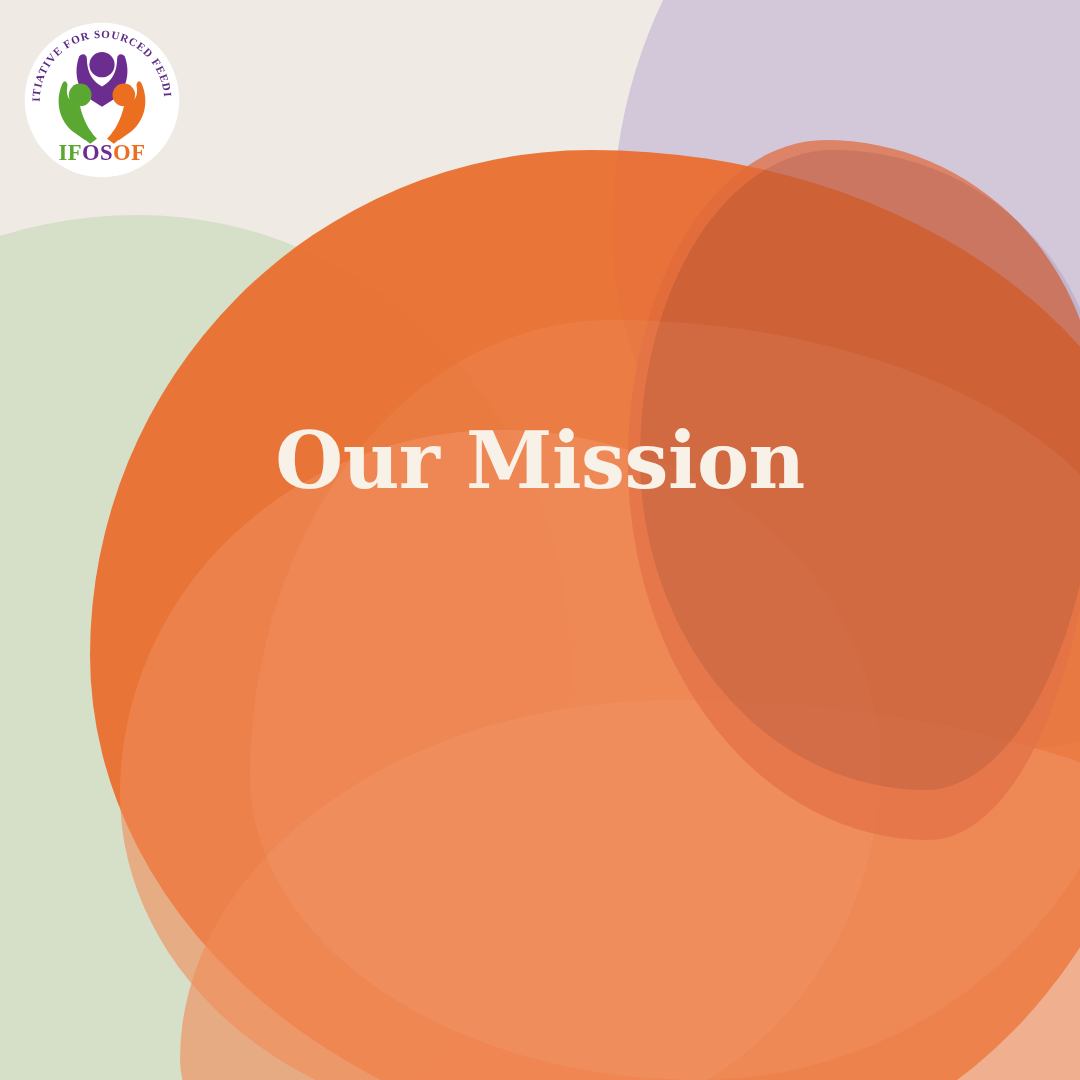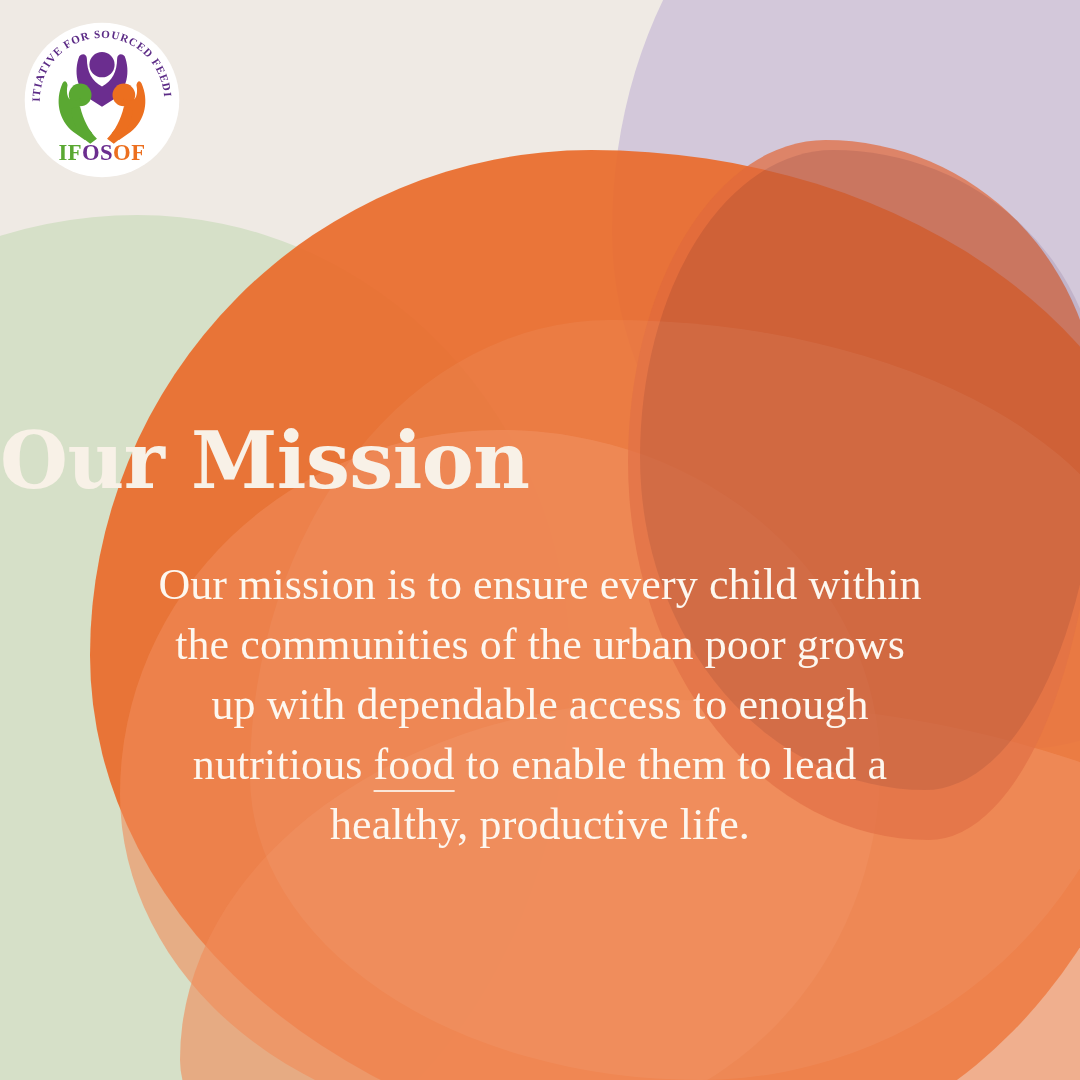--- a/index.html
+++ b/index.html
@@ -138,20 +138,21 @@
     width: 1080px;
     height: 1080px;
     z-index: 30;
   }
 
   .mission-title {
     position: absolute;
     left: 0;
     top: 422px;
     width: 1080px;
+    text-align: center;
     color: #f8f1e7;
     font-family: "DejaVu Serif", "Liberation Serif", serif;
     font-weight: bold;
     font-size: 78px;
     letter-spacing: -0.5px;
     line-height: 1.0;
   }
 
   .mission-body {
     position: absolute;
@@ -225,18 +226,15 @@
 
       <text x="100" y="172" text-anchor="middle" font-family="&quot;Liberation Serif&quot;, &quot;DejaVu Serif&quot;, serif" font-size="27" font-weight="bold" letter-spacing="0.5">
         <tspan fill="#5aa832">IF</tspan><tspan fill="#6b2d8f">OS</tspan><tspan fill="#ec6f1f">OF</tspan>
       </text>
     </svg>
   </div>
 
   <div id="content">
     <div class="mission-title">Our Mission</div>
 
-    <div class="mission-body">
-      <span>Our mission is to ensure every child within the communities of the urban poor grows up with dependable access to enough nutritious </span><span class="u">food</span><span> to enable them to lead a healthy, productive life.</span>
-    </div>
   </div>
 
 </div>
 
 </body></html>

